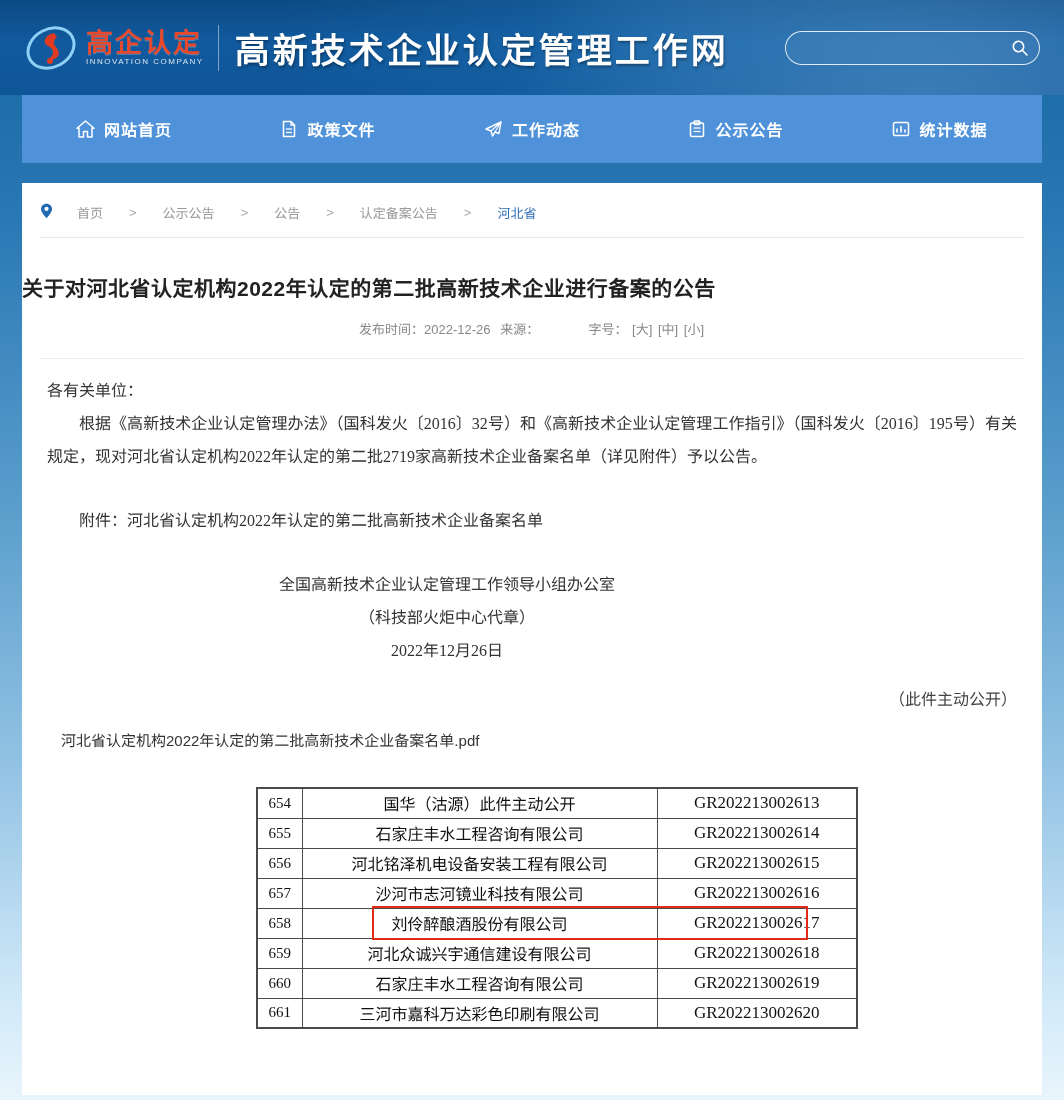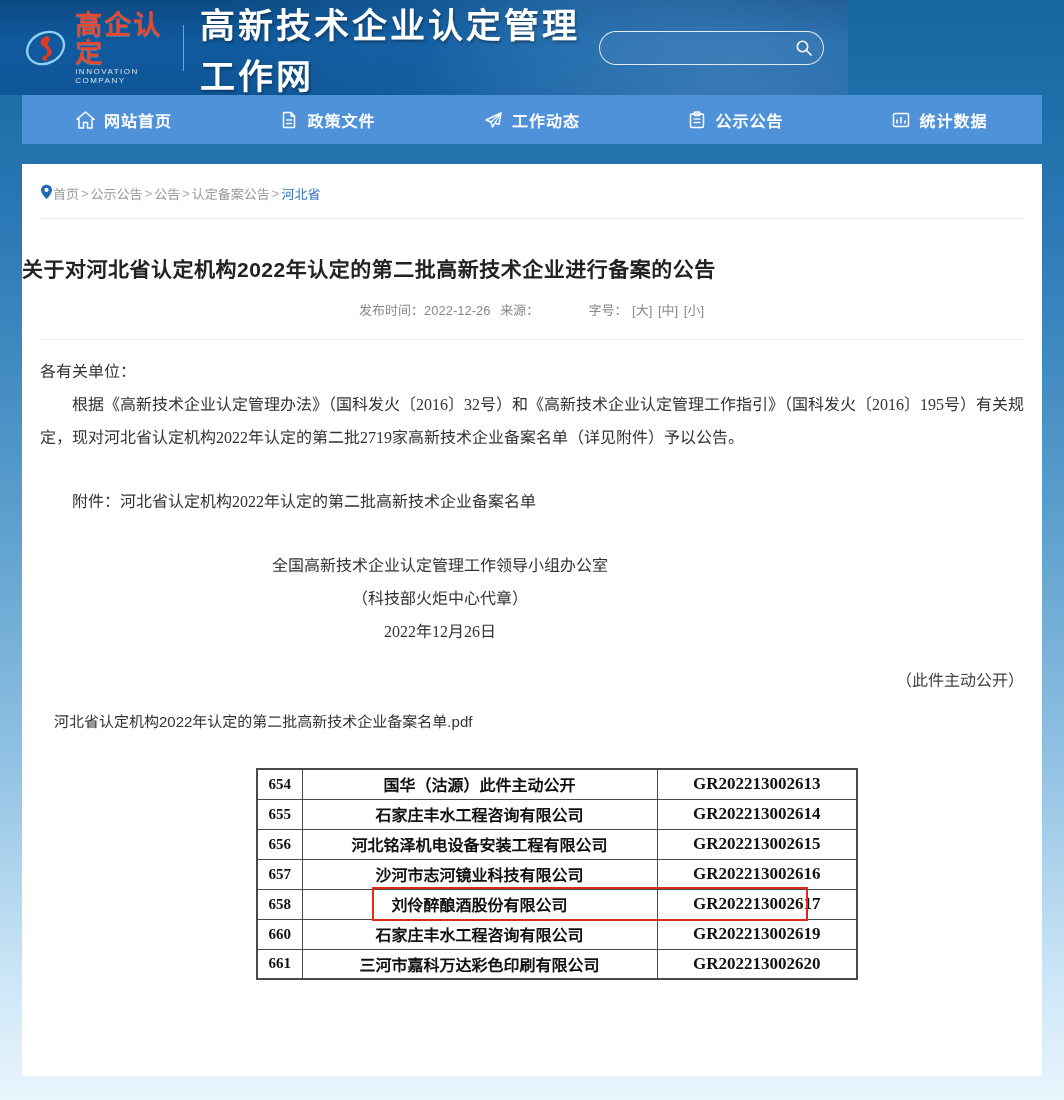--- a/index.html
+++ b/index.html
@@ -3,21 +3,21 @@
 <meta charset="utf-8">
 <style>
   * { margin:0; padding:0; box-sizing:border-box; }
   html,body { width:1064px; height:1100px; overflow:hidden; }
   body {
     font-family:"Liberation Sans", sans-serif;
     background:linear-gradient(180deg,#15669f 0%,#2a78b5 20%,#579ccb 45%,#93c3e4 70%,#cfe8f8 90%,#e9f5fc 100%);
   }
   
   .header {
-    height:95px; width:848px;
+    height:95px; width:1064px;
     background:
       radial-gradient(circle at 88% 160%, rgba(140,195,240,.38) 0%, rgba(140,195,240,0) 45%),
       radial-gradient(circle at 60% -40%, rgba(30,110,175,.55) 0%, rgba(30,110,175,0) 55%),
       linear-gradient(180deg,#0c4a84 0%,#115a9e 45%,#0f5697 100%);
     display:flex; align-items:center; padding:0 24px;
   }
   .logo-wrap { display:flex; align-items:center; }
   .logo-mark { width:54px; height:54px; margin-right:8px; }
   .brand-text .brand { font-size:27px; font-weight:bold; color:#e8492c; letter-spacing:2px; line-height:28px;
     text-shadow:0 1px 0 rgba(255,255,255,.25); }
@@ -27,48 +27,48 @@
     text-shadow:1px 2px 3px rgba(0,0,0,.35); }
   .spacer { flex:1; }
   .search-box {
     width:255px; height:34px; border:1px solid rgba(255,255,255,.85); border-radius:17px;
     display:flex; align-items:center; background:rgba(255,255,255,.04); padding:0 10px 0 14px;
   }
   .search-box input { flex:1; border:none; outline:none; background:transparent; color:#fff; font-size:14px; }
   .search-icon svg { display:block; }
   
   .nav {
-    margin:0 22px; height:49px; background:#4f92da;
+    margin:0 22px; height:68px; background:#4f92da;
     display:flex; align-items:stretch;
   }
   .nav-item { flex:1; display:flex; align-items:center; justify-content:center; gap:9px;
     color:#fff; font-size:16px; font-weight:bold; cursor:pointer; letter-spacing:1px; }
   .nav-item svg { display:block; }
   
   .card { margin:20px 22px 0; background:#ffffff; height:912px; }
-  .breadcrumb-row { display:flex; align-items:center; gap:0; padding:20px 18px 15px; font-size:13px; color:#999; }
+  .breadcrumb-row { display:flex; align-items:center; gap:24px; padding:20px 18px 15px; font-size:13px; color:#999; }
   .breadcrumb-row .sep { color:#aaa; margin:0 2px; }
   .crumb { color:#999; cursor:pointer; text-decoration:none; }
   .crumb-current { color:#2e6fb7; cursor:pointer; }
   .breadcrumb-line { margin:0 18px; border-bottom:1px solid #e9e9e9; }
   .article-title { margin-top:34px; text-align:left; font-size:21px; font-weight:bold; color:#222; letter-spacing:.5px; }
   .article-meta { margin-top:17px; text-align:center; font-size:13px; color:#888; }
   .article-meta .gap { display:inline-block; width:42px; }
   .size-btn { cursor:pointer; margin:0 1px; color:#888; }
   .meta-line { margin:20px 18px 0; border-bottom:1px solid #efefef; }
-  .doc { padding:0 18px; font-family:"Liberation Serif", serif; font-size:16px; color:#333; }
+  .doc { padding:0 25px; font-family:"Liberation Serif", serif; font-size:16px; color:#333; }
   .doc .salutation { margin-top:15px; line-height:33px; }
   .doc .para { text-indent:2em; line-height:33px; text-align:justify; }
   .doc .attachment-line { margin-top:31px; text-indent:2em; line-height:33px; }
   .signer-wrap { width:800px; text-align:center; margin-top:31px; line-height:33px; }
   .doc .disclosure { margin-top:16px; text-indent:2em; line-height:33px; color:#444;text-align:right; }
   .pdf-link { display:inline-block; margin:13px 0 0 14px; font-family:Liberation Sans, sans-serif;
     font-size:15px; color:#333; cursor:pointer; text-decoration:none; }
   
-  .table-wrap { position:relative; width:552px; margin:37px auto 12px;font-weight:bold; }
+  .table-wrap { position:relative; width:552px; margin:37px auto 12px; }
   table.att { width:600px; border-collapse:collapse; border:2px solid #4a4a4a;
     font-family:"Liberation Serif", serif; table-layout:fixed; }
   table.att td { border:1px solid #4a4a4a; height:30px; text-align:center; vertical-align:middle; color:#111; }
   td.col-no { width:45px; font-size:15px; }
   td.col-company { width:355px; font-size:16px; }
   td.col-code { width:200px; font-size:17px; }
   .hl-overlay { position:absolute; left:116px; width:436px; height:34px;
     border:2px solid #e02a1a; pointer-events:none; }
 </style>
 </head>
@@ -222,20 +222,25 @@
             <td class="col-no">657</td>
             <td class="col-company">沙河市志河镜业科技有限公司</td>
             <td class="col-code">GR202213002616</td>
           </tr>
           <tr class="hl">
             <td class="col-no">658</td>
             <td class="col-company">刘伶醉酿酒股份有限公司</td>
             <td class="col-code">GR202213002617</td>
           </tr>
           <tr>
+            <td class="col-no">659</td>
+            <td class="col-company">河北众诚兴宇通信建设有限公司</td>
+            <td class="col-code">GR202213002618</td>
+          </tr>
+          <tr>
             <td class="col-no">660</td>
             <td class="col-company">石家庄丰水工程咨询有限公司</td>
             <td class="col-code">GR202213002619</td>
           </tr>
           <tr>
             <td class="col-no">661</td>
             <td class="col-company">三河市嘉科万达彩色印刷有限公司</td>
             <td class="col-code">GR202213002620</td>
           </tr>
         </tbody>

